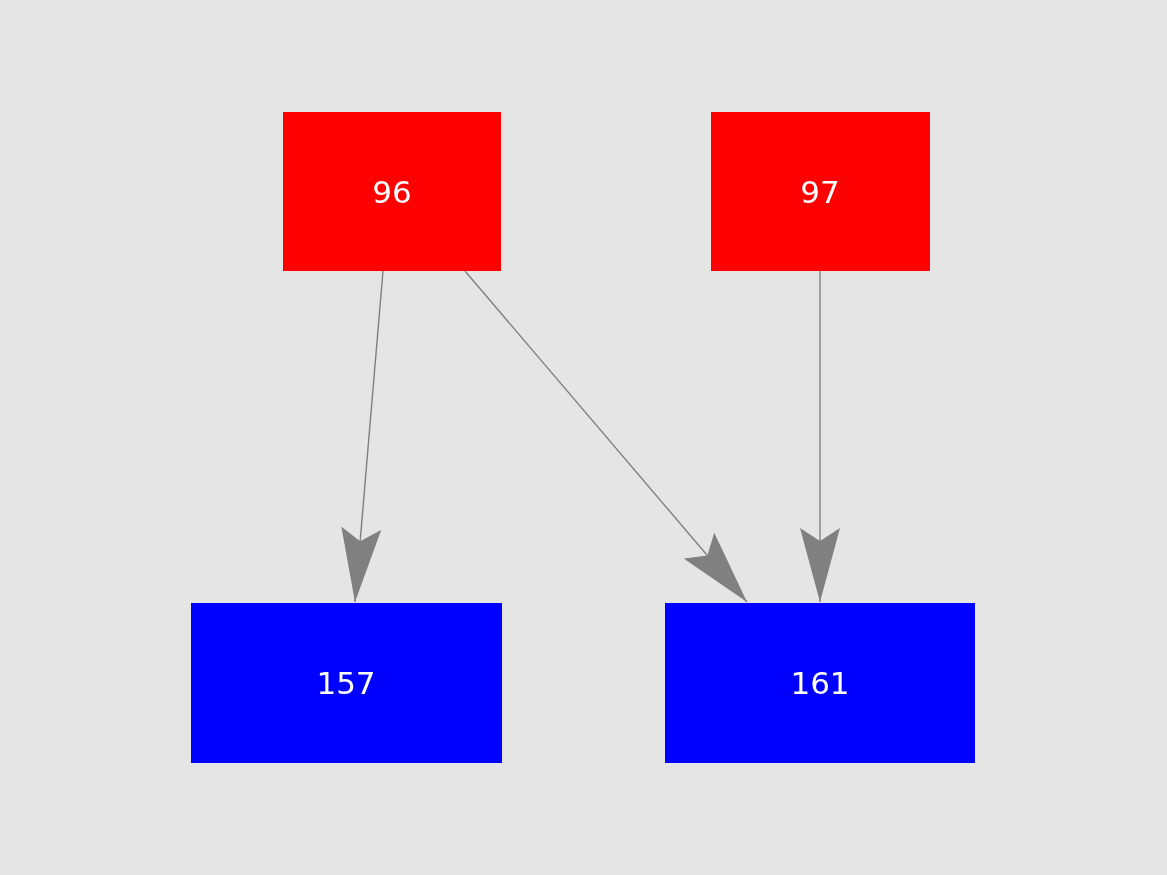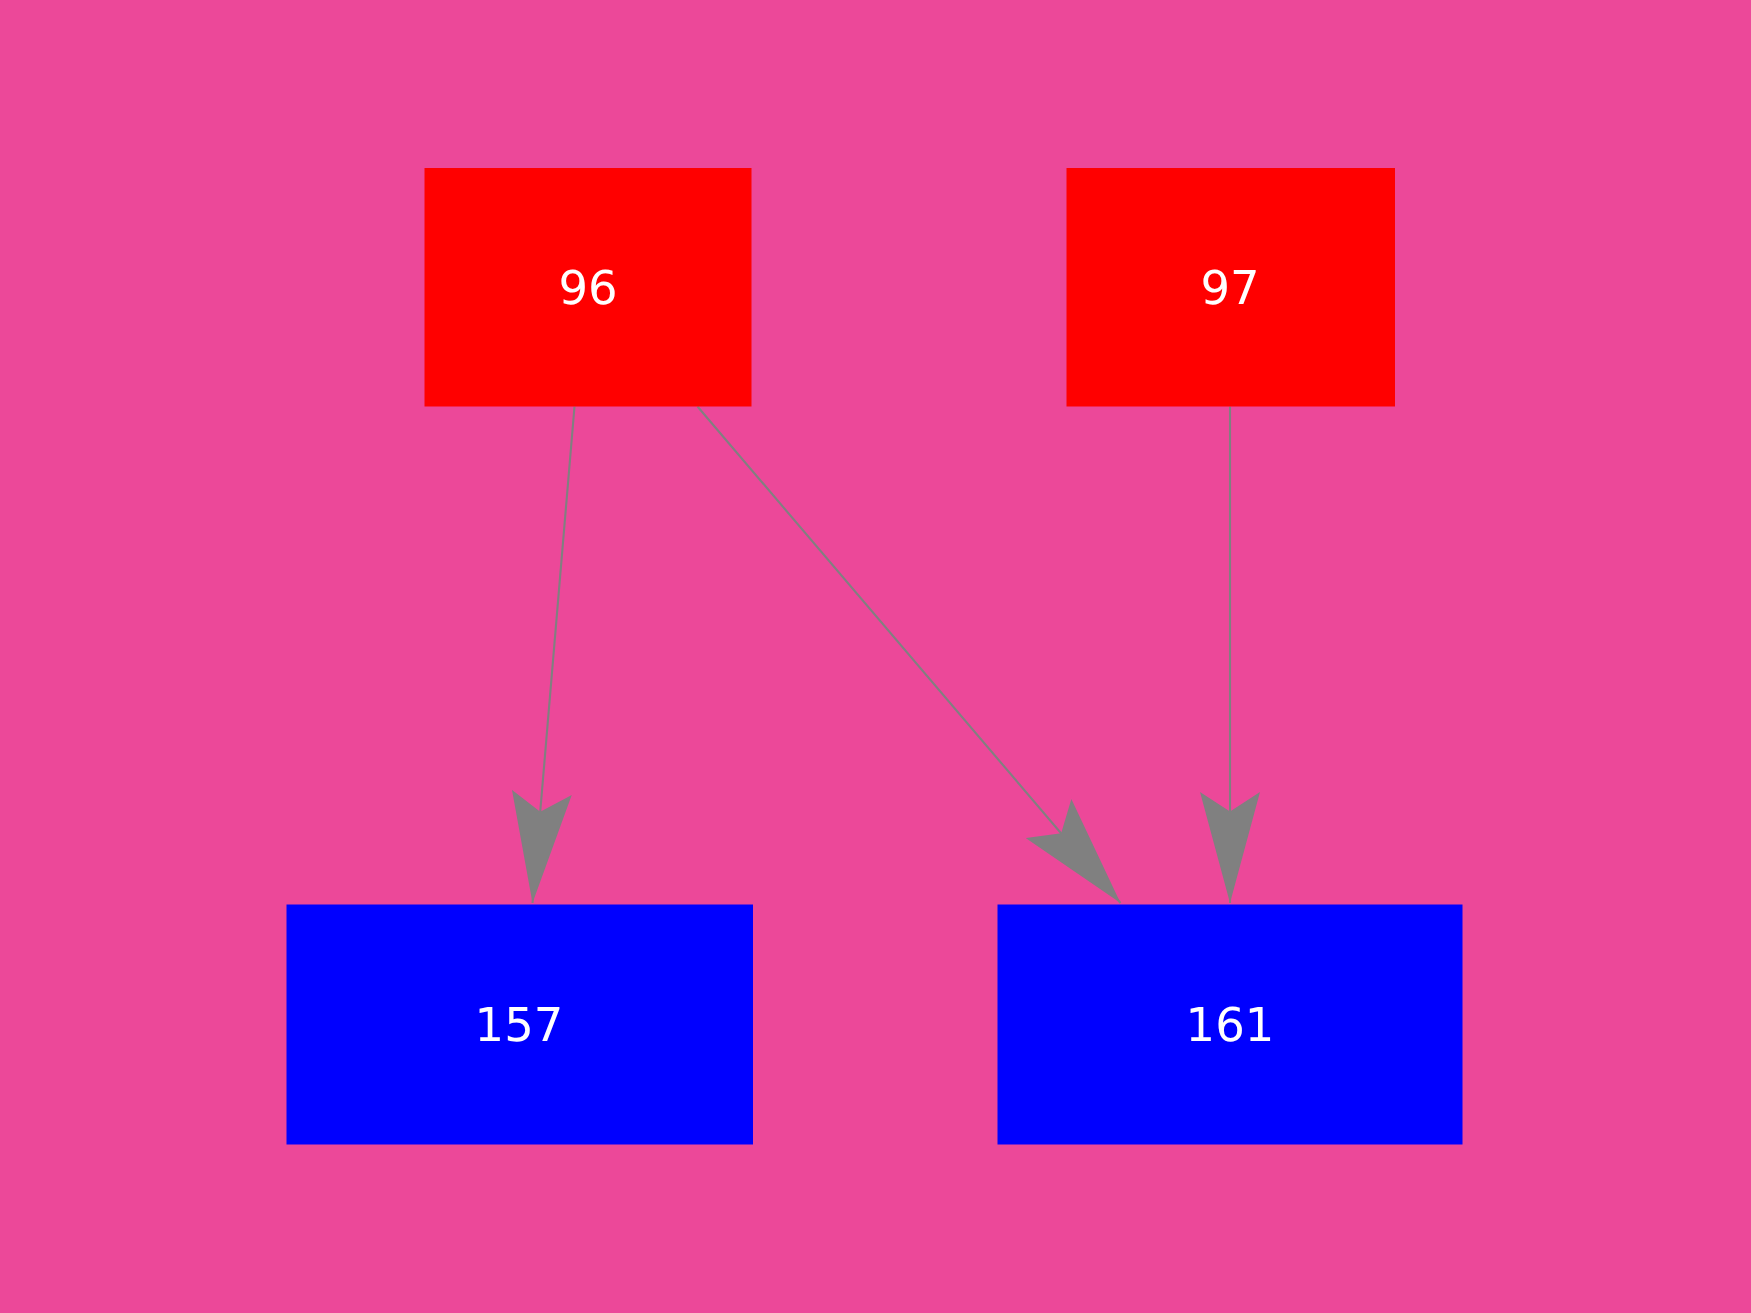--- a/index.html
+++ b/index.html
@@ -4,21 +4,21 @@
 <style>
   html, body {
     margin: 0;
     padding: 0;
     background: #ffffff;
   }
   .canvas-wrap {
     position: relative;
     width: 1167px;
     height: 875px;
-    background: #ec4899;
+    background: #e5e5e5;
     overflow: hidden;
     font-family: "DejaVu Sans", sans-serif;
   }
   svg { display: block; }
   .edge-line {
     fill: none;
     stroke-width: 1.4;
   }
   .node-label {
     fill: #ffffff;

